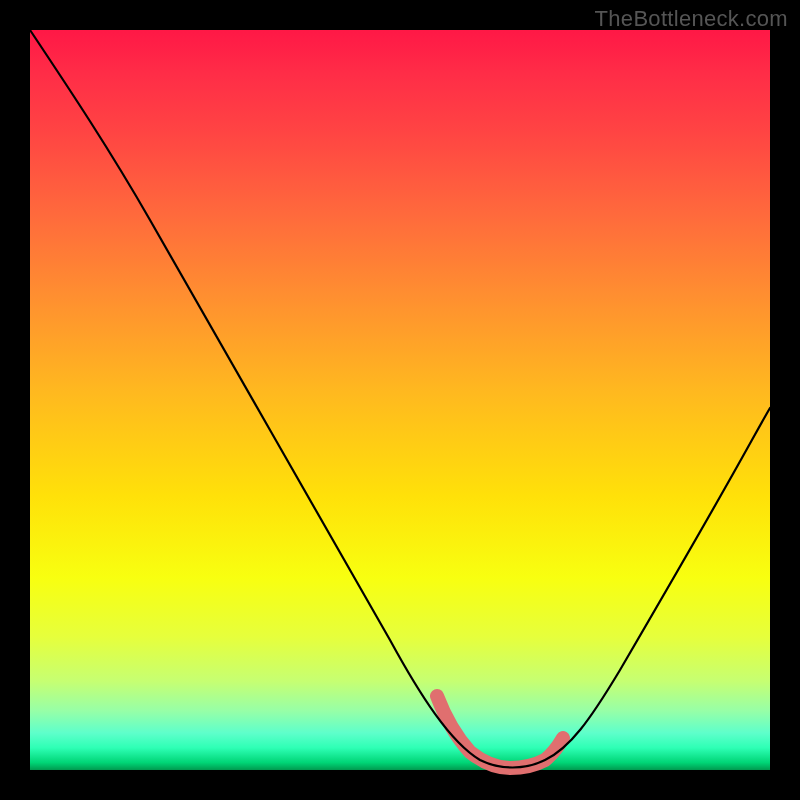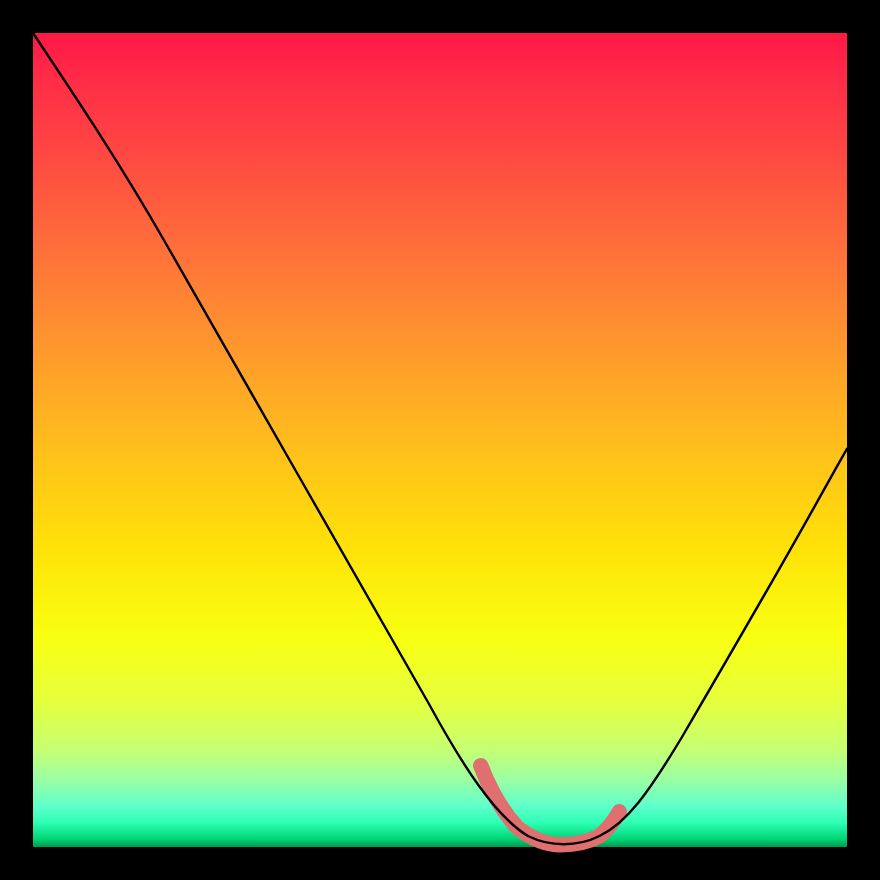--- a/index.html
+++ b/index.html
@@ -76,20 +76,21 @@
     stroke-width: 14;
     stroke-linecap: round;
     stroke-linejoin: round;
   }
 </style>
 </head>
 <body>
 
 <div class="frame">
 
+  <div class="watermark">TheBottleneck.com</div>
 
   <div class="plot-area">
     <div class="gradient"></div>
 
     <svg class="curves" viewBox="0 0 740 740" preserveAspectRatio="none">
       <path class="curve-accent" d="M 407 666
                Q 420 700 440 722
                Q 460 738 480 738
                Q 500 738 515 730
                Q 525 722 533 708"></path>

